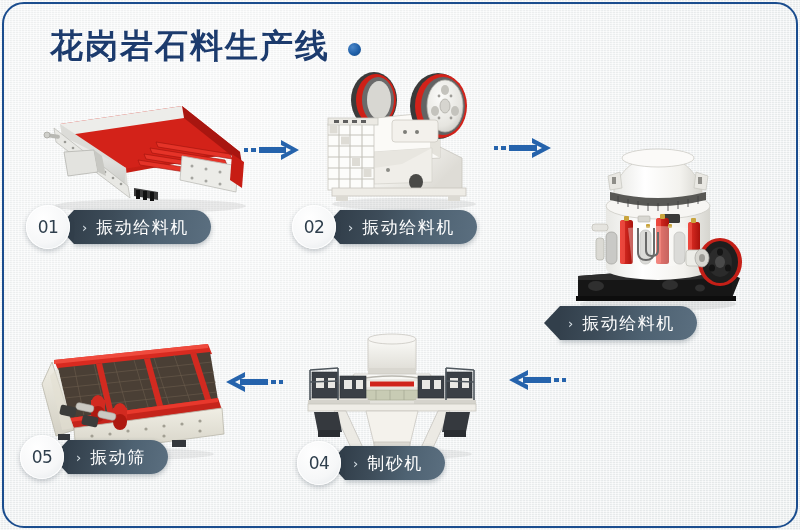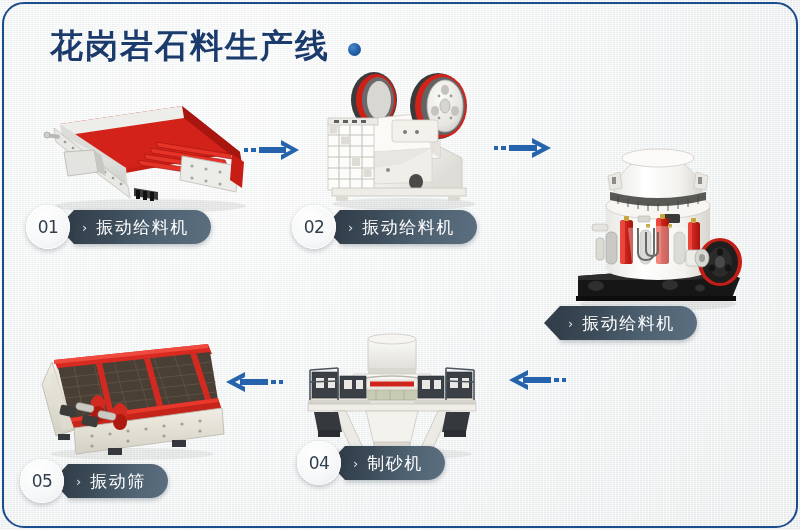--- a/index.html
+++ b/index.html
@@ -633,21 +633,21 @@
     <div class="badge">04</div>
     <div class="pill-wrap">
       <div class="pill-notch"></div>
       <div class="pill">
         <span class="chev">›</span>
         <span class="pill-text">制砂机</span>
       </div>
     </div>
   </div>
 
-  <div class="step-label" style="left:20px; top:464px;">
+  <div class="step-label" style="left:20px; top:440px;">
     <div class="badge">05</div>
     <div class="pill-wrap">
       <div class="pill-notch"></div>
       <div class="pill">
         <span class="chev">›</span>
         <span class="pill-text">振动筛</span>
       </div>
     </div>
   </div>
 

